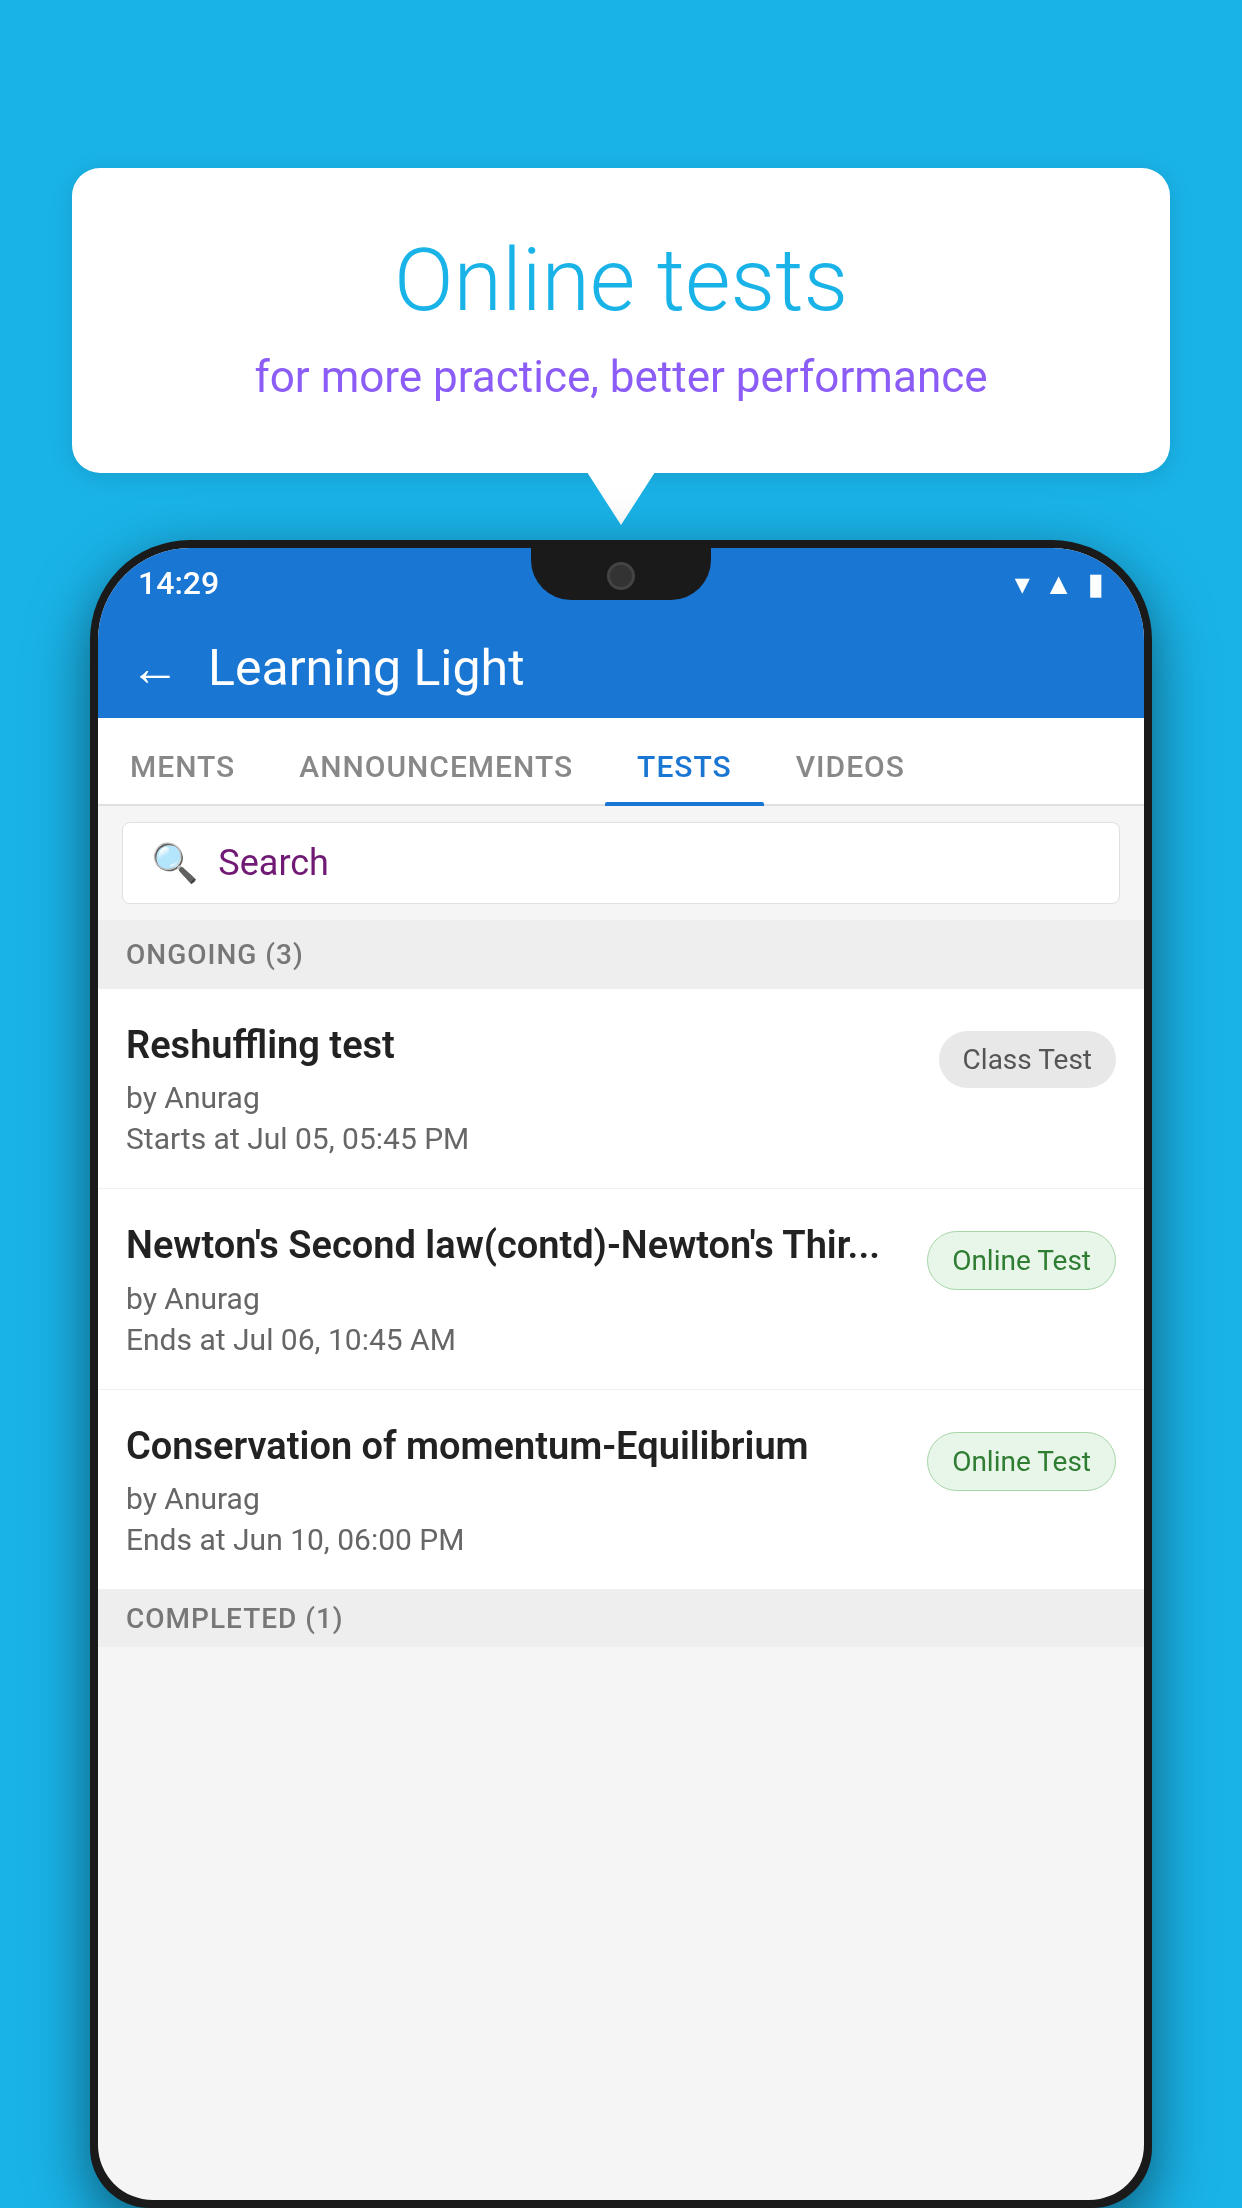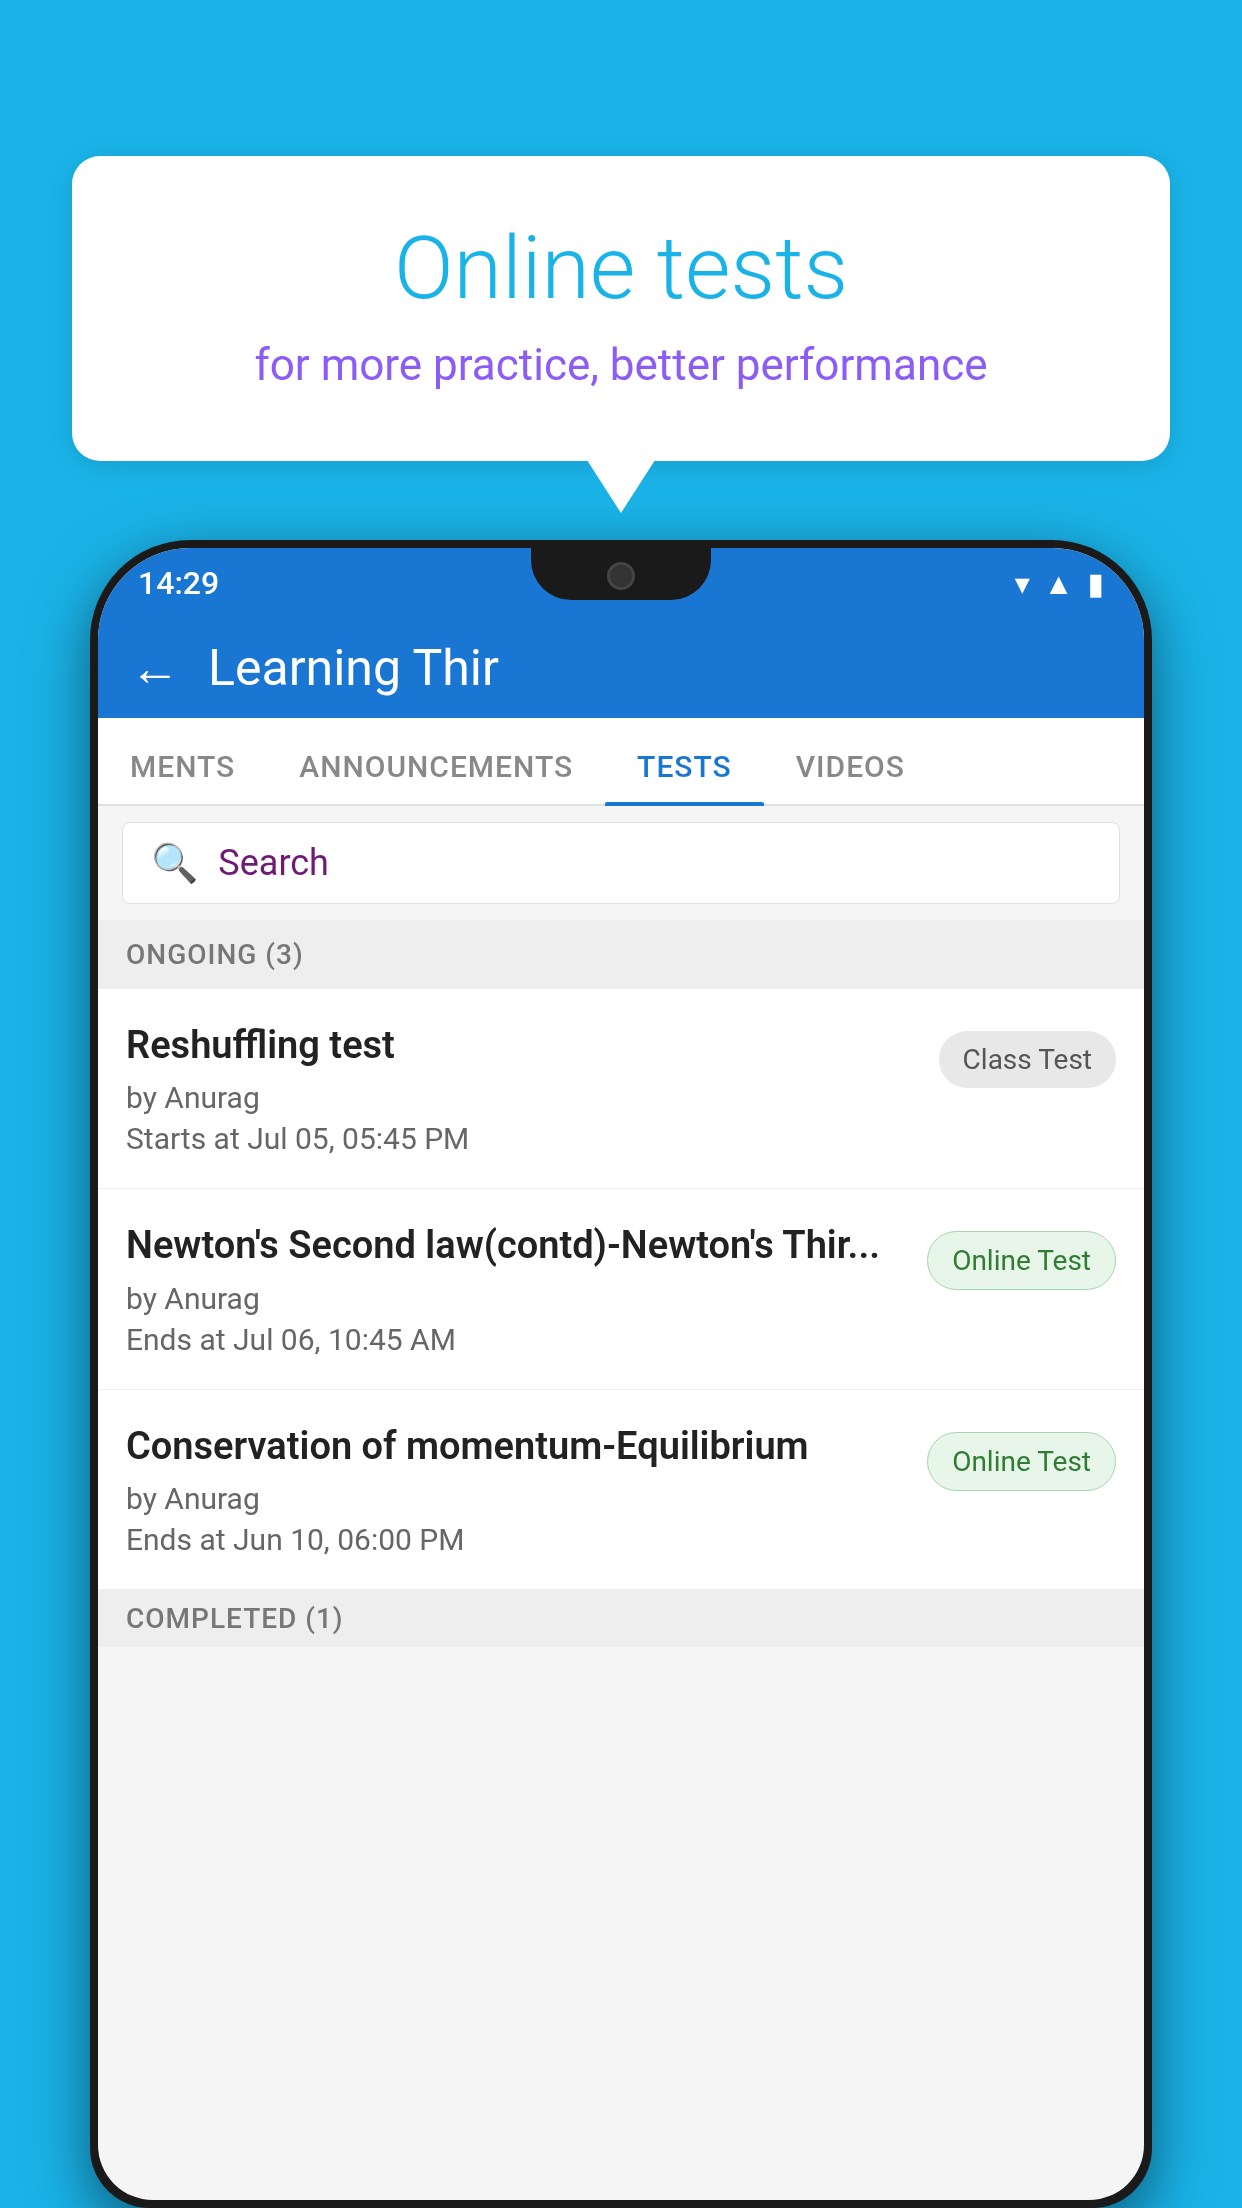--- a/index.html
+++ b/index.html
@@ -8,21 +8,21 @@
       height: 2208px;
       background: #1ab3e8;
       font-family: 'Roboto', Arial, sans-serif;
       overflow: hidden;
       position: relative;
     }
 
     
     .speech-bubble {
       position: absolute;
-      top: 156px;
+      top: 168px;
       left: 72px;
       right: 72px;
       background: white;
       border-radius: 28px;
       padding: 60px 80px 70px;
       text-align: center;
       box-shadow: 0 4px 24px rgba(0,0,0,0.12);
     }
     .speech-bubble::after {
       content: '';
@@ -281,21 +281,21 @@
       </div>
       <div class="status-icons">
         <span>▾</span>
         <span>▲</span>
         <span>▮</span>
       </div>
     </div>
 
     <div class="app-bar">
       <span class="back-arrow">←</span>
-      <span class="app-title">Learning Thir</span>
+      <span class="app-title">Learning Light</span>
     </div>
 
     <div class="tabs">
       <div class="tab">
         <span>MENTS</span>
       </div>
       <div class="tab">
         <span>ANNOUNCEMENTS</span>
       </div>
       <div class="tab active">

